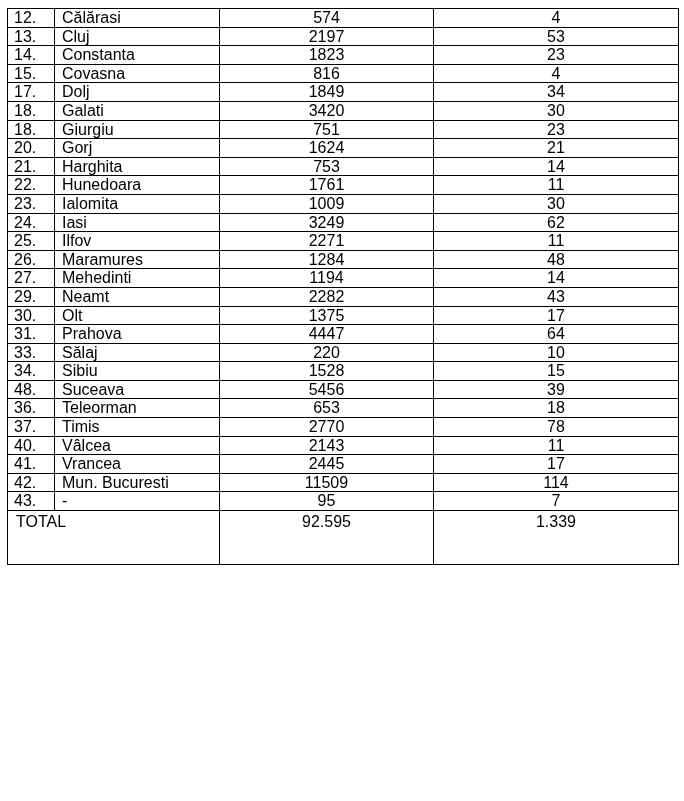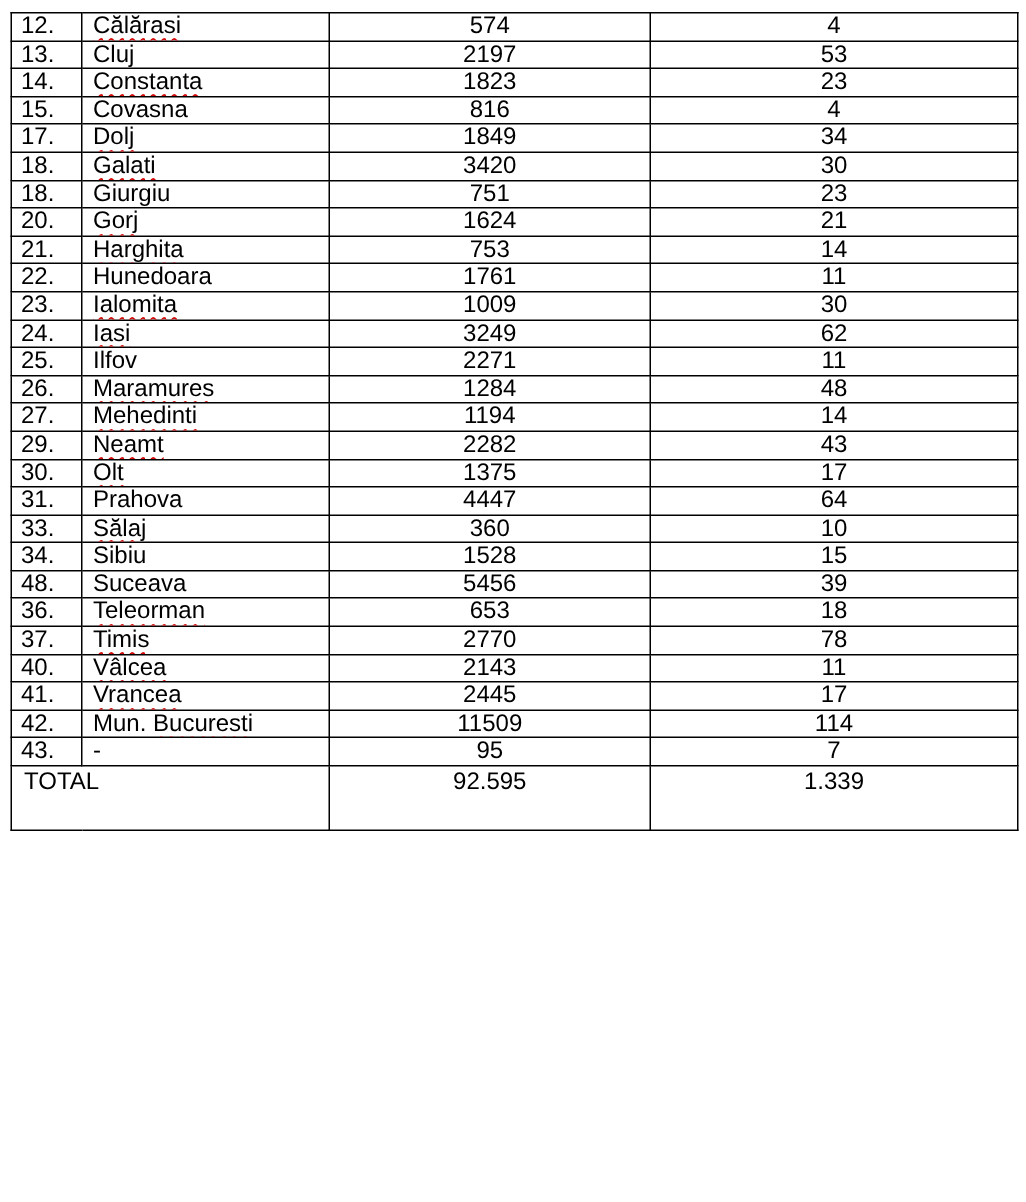--- a/index.html
+++ b/index.html
@@ -23,21 +23,21 @@
     padding: 0;
     vertical-align: middle;
     overflow: hidden;
     white-space: nowrap;
     line-height: 1.1;
   }
   tr.data-row { height: 14px; }
   td.num-cell  { padding-left: 6px; }
   td.name-cell { padding-left: 7px; }
   td.val-cell  { text-align: center; }
-  tr.total-row { height: 43px; margin-top: 35px; }
+  tr.total-row { height: 54px; margin-top: 35px; }
   tr.total-row td {
     vertical-align: top;
     padding-top: 2px;
   }
   td.total-label-cell { padding-left: 8px; }
   .misspelled {
     text-decoration-line: underline;
     text-decoration-style: wavy;
     text-decoration-color: #d40000;
     text-decoration-thickness: 1px;
@@ -198,21 +198,21 @@
       <span>Prahova</span>
     </td>
     <td class="val-cell">4447</td>
     <td class="val-cell">64</td>
   </tr>
         <tr class="data-row">
     <td class="num-cell">33.</td>
     <td class="name-cell">
       <span></span><span class="misspelled">Sălaj</span>
     </td>
-    <td class="val-cell">360</td>
+    <td class="val-cell">220</td>
     <td class="val-cell">10</td>
   </tr>
         <tr class="data-row">
     <td class="num-cell">34.</td>
     <td class="name-cell">
       <span>Sibiu</span>
     </td>
     <td class="val-cell">1528</td>
     <td class="val-cell">15</td>
   </tr>

